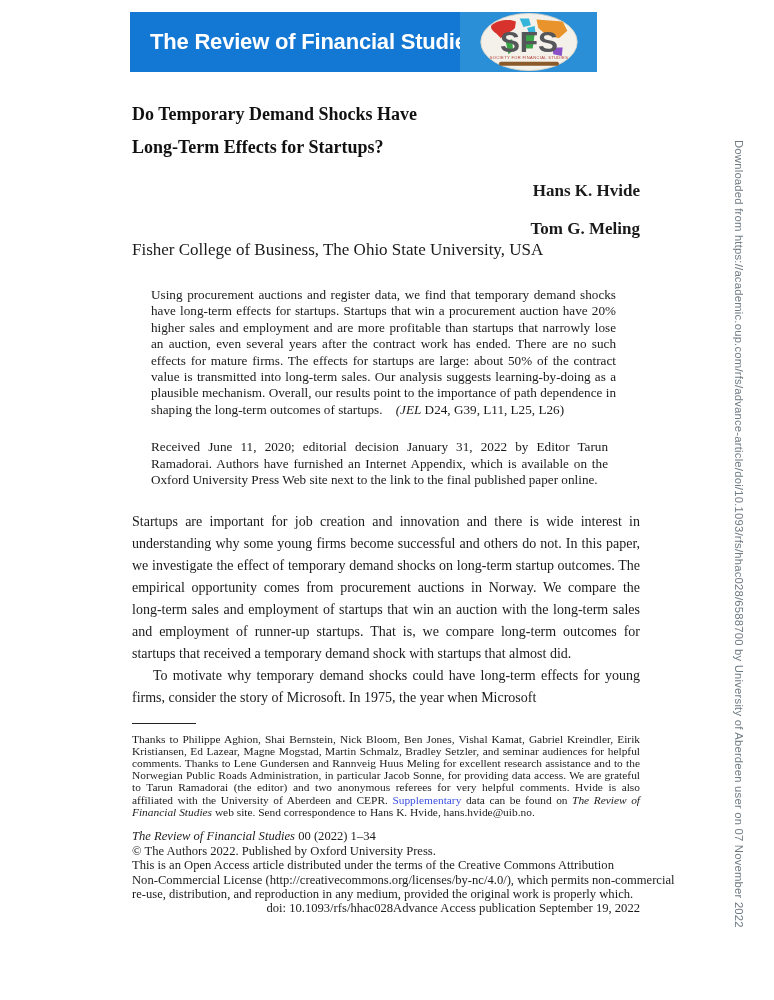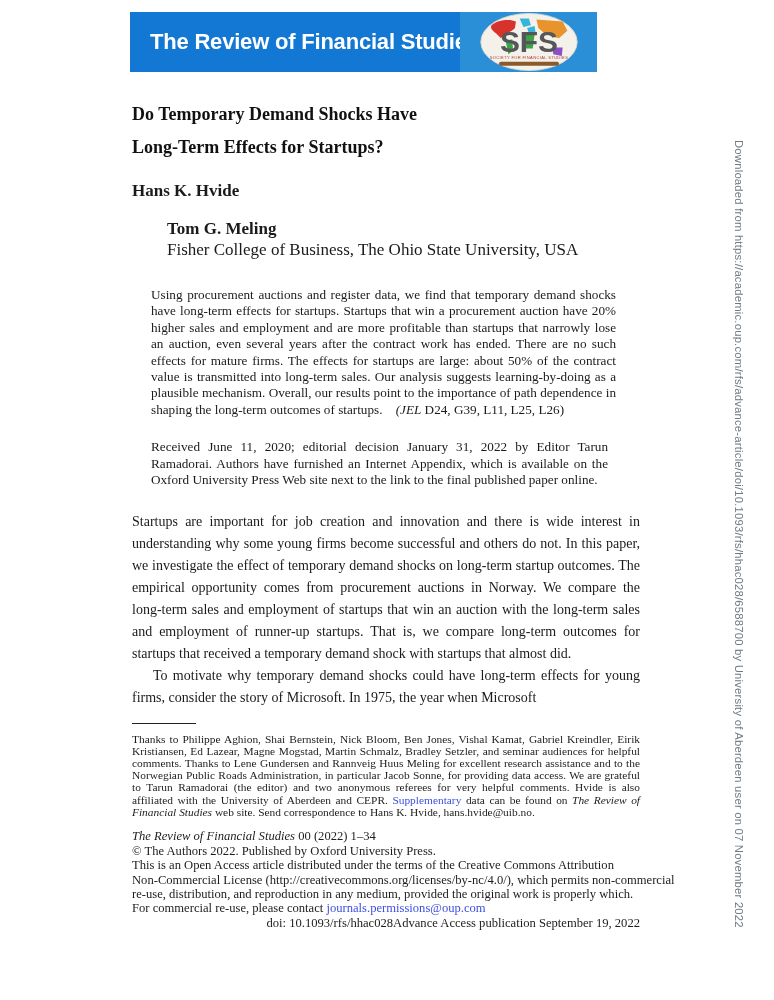--- a/index.html
+++ b/index.html
@@ -41,22 +41,22 @@
   .content-column {
     position: absolute; left: 132px; top: 98px;
     width: 508px;
   }
   .article-title {
     font-size: 18px; font-weight: bold;
     line-height: 33px; color: #111;
     margin: 0 0 16px 0;
   }
   .author-block { margin: 0 0 17px 0; }
-  .author-block.last { margin-bottom: 27px; margin-left: 35px; }
-  .author-name { font-weight: bold; font-size: 17px; line-height: 21px; }
+  .author-block.last { margin-bottom: 27px; }
+  .author-name { font-weight: bold; font-size: 17px; line-height: 21px; text-align: right; }
   .author-affiliation { font-size: 17px; line-height: 21px; }
 
   .abstract {
     margin: 0 24px 0 19px;
     font-size: 13.2px; line-height: 16.4px;
     text-align: justify;
   }
   .received {
     margin: 21px 32px 0 19px;
     font-size: 13.2px; line-height: 16.4px;
@@ -173,21 +173,20 @@
   <div class="footnote-rule"></div>
 
   <p class="footnote"><span>Thanks to Philippe Aghion, Shai Bernstein, Nick Bloom, Ben Jones, Vishal Kamat, Gabriel Kreindler, Eirik Kristiansen, Ed Lazear, Magne Mogstad, Martin Schmalz, Bradley Setzler, and seminar audiences for helpful comments. Thanks to Lene Gundersen and Rannveig Huus Meling for excellent research assistance and to the Norwegian Public Roads Administration, in particular Jacob Sonne, for providing data access. We are grateful to Tarun Ramadorai (the editor) and two anonymous referees for very helpful comments. Hvide is also affiliated with the University of Aberdeen and CEPR. </span><a class="doc-link" href="#">Supplementary</a><span> data can be found on </span><span class="it">The Review of Financial Studies</span><span> web site. Send correspondence to Hans K. Hvide, hans.hvide@uib.no.</span></p>
 
   <div class="imprint">
     <div class="imprint-line"><span class="it">The Review of Financial Studies</span><span> 00 (2022) 1–34</span></div>
     <div class="imprint-line">© The Authors 2022.  Published by Oxford University Press.</div>
     <div class="imprint-line">This is an Open Access article distributed under the terms of the Creative Commons Attribution</div>
     <div class="imprint-line">Non-Commercial License (http://creativecommons.org/licenses/by-nc/4.0/), which permits non-commercial</div>
     <div class="imprint-line">re-use, distribution, and reproduction in any medium, provided the original work is properly which.</div>
-    <div class="imprint-line"><span>For commercial re-use, please contact </span><a class="doc-link" href="#">journals.permissions@oup.com</a></div>
     <div class="doi-row">
       <span>doi: 10.1093/rfs/hhac028</span>
       <span>Advance Access publication September 19, 2022</span>
     </div>
   </div>
 
 </div>
 
 <div class="download-watermark">Downloaded from https://academic.oup.com/rfs/advance-article/doi/10.1093/rfs/hhac028/6588700 by University of Aberdeen user on 07 November 2022</div>
 

